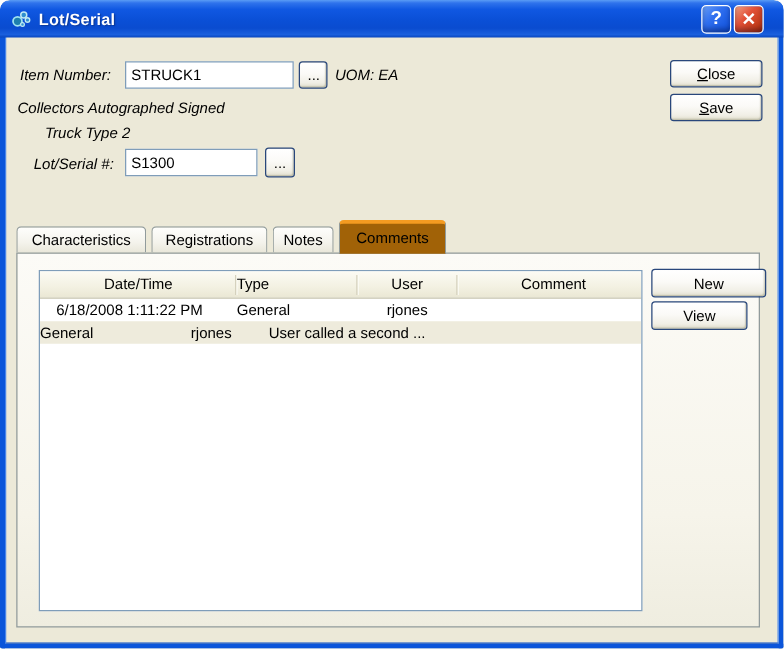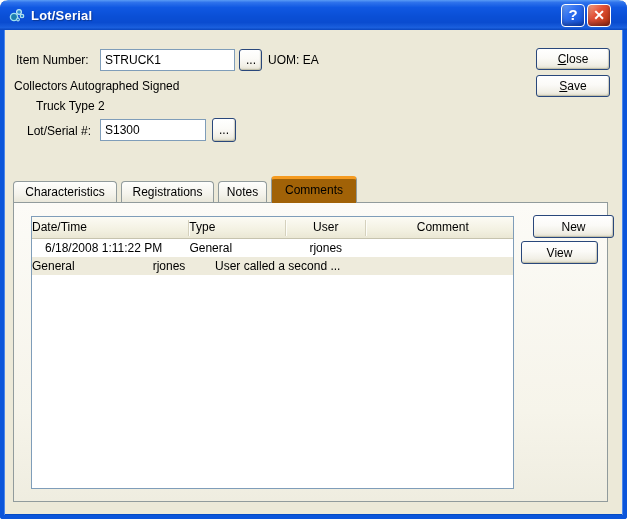--- a/index.html
+++ b/index.html
@@ -33,21 +33,21 @@
   }
   .tb-buttons { position:absolute; right:16px; top:4px; display:flex; gap:2px; }
   .tb-btn {
     width:24px; height:23px; border-radius:4px; border:1px solid #fff;
     color:#fff; font-weight:bold; font-size:15px; line-height:20px; text-align:center;
     cursor:default; box-shadow:inset 0 -3px 4px rgba(0,0,30,.35);
   }
   .tb-help { background:linear-gradient(135deg,#6aa0f7 0%, #2f6ff0 40%, #0d4ed8 100%); }
   .tb-close { background:linear-gradient(135deg,#f0a386 0%, #e25138 40%, #c13a18 80%, #a52a10 100%); font-size:14px; }
 
-  .label { position:absolute; white-space:nowrap; }
+  .label { position:absolute; white-space:nowrap;font-style:italic; }
 
   .textbox {
     position:absolute; border:1px solid #7f9db9; background:#fff;
     font-family:"Liberation Sans", sans-serif; font-size:12px;
     padding:0 4px; outline:none;
   }
 
   .xp-btn {
     position:absolute;
     background:linear-gradient(to bottom,#ffffff 0%,#fbfaf7 45%,#f1efe6 80%,#e3e0cf 100%);
@@ -75,21 +75,21 @@
     border:1px solid #919b9c;
   }
 
   .listbox {
     position:absolute; left:17px; top:13px; width:483px; height:273px;
     background:#fff; border:1px solid #7f9db9; overflow:hidden;
   }
   .lv-header { display:flex; height:22px;
     background:linear-gradient(to bottom,#fcfbf4 0%,#f3f1e2 60%,#eae7d4 100%);
     border-bottom:1px solid #c6c3ae; }
-  .lv-h { height:22px; line-height:21px; position:relative; cursor:default; white-space:nowrap; }
+  .lv-h { height:22px; line-height:21px; text-align:center; position:relative; cursor:default; white-space:nowrap; }
   .lv-h:not(:last-child)::after {
     content:""; position:absolute; right:0; top:3px; bottom:3px; width:1px;
     background:#d5d1bd; box-shadow:1px 0 0 #fdfdf8;
   }
   .lv-row { display:flex; height:18px; line-height:18px; cursor:default; }
   .lv-row.alt { background:#eeebdc; }
   .lv-c { white-space:nowrap; overflow:hidden; }
   .c0 { width:158px; padding-left:13px; }
   .c1 { width:97px; text-align:left; }
   .c2 { width:80px; text-align:center; }
@@ -151,18 +151,18 @@
         <div class="lv-c c2">rjones</div>
         <div class="lv-c c3"></div>
       </div>
       <div class="lv-row alt">
         <div class="lv-c c1">General</div>
         <div class="lv-c c2">rjones</div>
         <div class="lv-c c3">User called a second ...</div>
       </div>
     </div>
 
-    <button class="xp-btn" style="left:507px; top:12px; width:81px; height:23px;margin-left:12px;">New</button>
+    <button class="xp-btn" style="left:507px; top:12px; width:92px; height:23px;">New</button>
     <button class="xp-btn" style="left:507px; top:38px; width:77px; height:23px;">View</button>
   </div>
 
   <div class="frame"></div>
 </div>
 
 </body></html>

